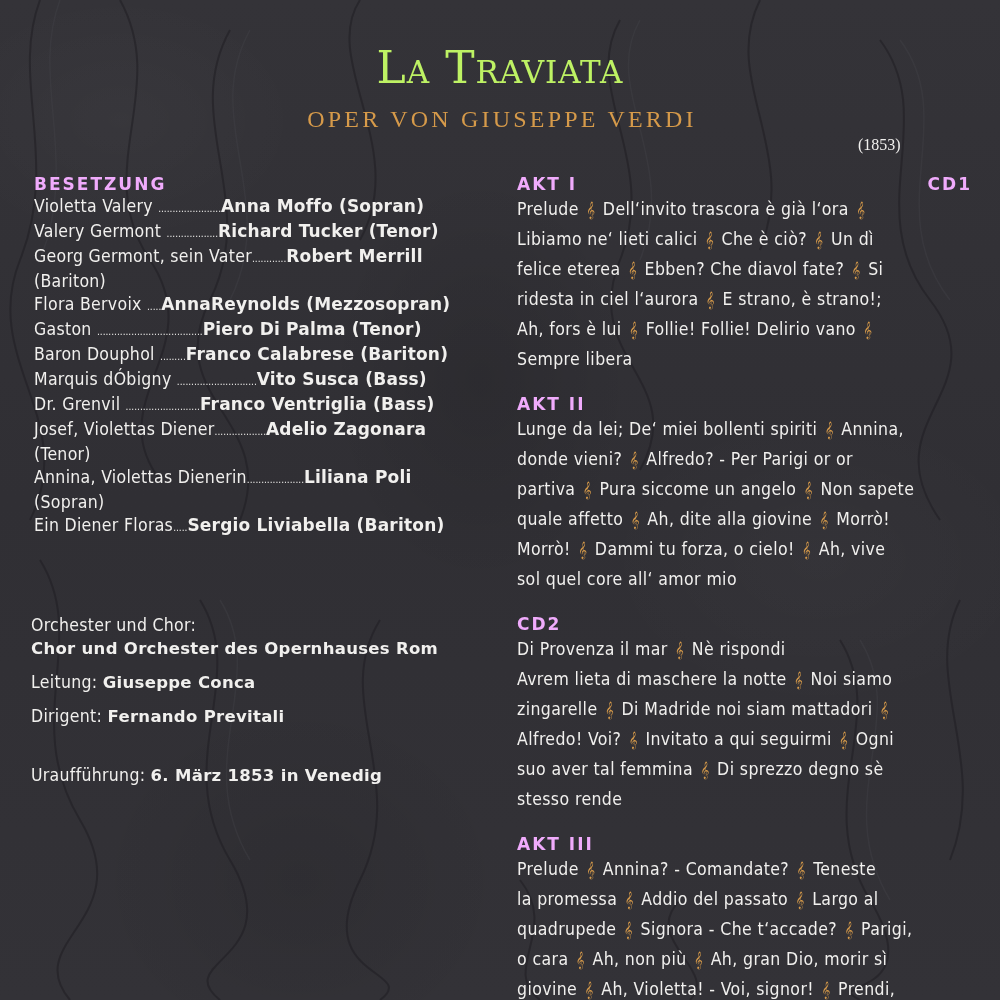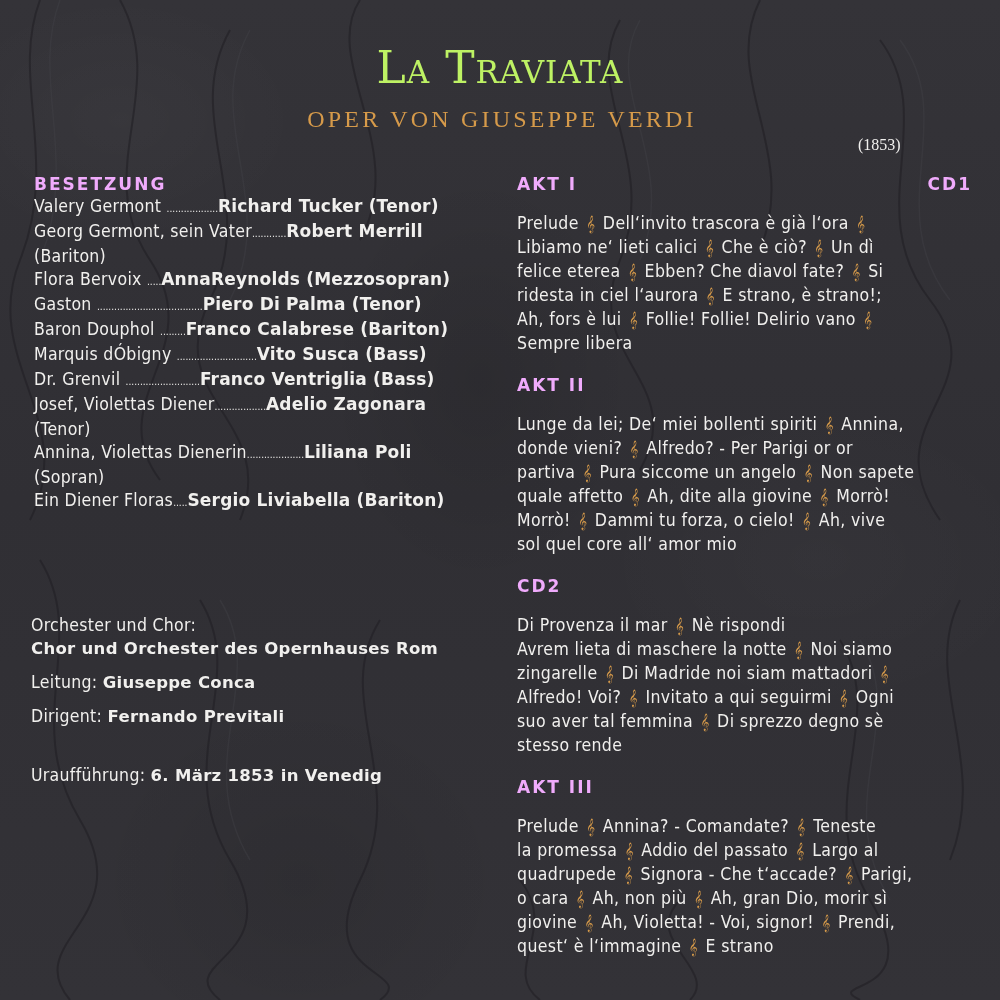--- a/index.html
+++ b/index.html
@@ -108,23 +108,23 @@
     left: 517px;
     top: 174px;
     width: 455px;
   }
   .akt-head {
     display: flex;
     justify-content: space-between;
   }
   .tracks {
     font-size: 17.5px;
-    line-height: 23px;
+    line-height: 29px;
     letter-spacing: 0.4px;
-    margin-top: 18px;
+    margin-top: 1px;
   }
   .tracks .line { display: block; white-space: nowrap; }
   .clef {
     color: #d69a4a;
     font-family: "DejaVu Sans", sans-serif;
     font-size: 15px;
     display: inline-block;
     margin: 0 2px;
   }
   .block { margin-bottom: 20px; }
@@ -161,20 +161,21 @@
   </svg>
 </div>
 
 <div class="title">La Traviata</div>
 <div class="subtitle">OPER VON GIUSEPPE VERDI</div>
 <div class="year">(1853)</div>
 
 <div class="left">
   <div class="section-head">BESETZUNG</div>
   <div class="cast-list" id="cast-list">
+      <div class="cast-row"><span class="role">Violetta Valery </span><span class="dots">......................</span><span class="singer">Anna Moffo (Sopran)</span></div>
       <div class="cast-row"><span class="role">Valery Germont </span><span class="dots">..................</span><span class="singer">Richard Tucker (Tenor)</span></div>
       <div class="cast-row"><span class="role">Georg Germont, sein Vater</span><span class="dots">............</span><span class="singer">Robert Merrill</span></div>
       <div class="cast-row wrap">(Bariton)</div>
       <div class="cast-row"><span class="role">Flora Bervoix </span><span class="dots">.....</span><span class="singer">AnnaReynolds (Mezzosopran)</span></div>
       <div class="cast-row"><span class="role">Gaston </span><span class="dots">.....................................</span><span class="singer">Piero Di Palma (Tenor)</span></div>
       <div class="cast-row"><span class="role">Baron Douphol </span><span class="dots">.........</span><span class="singer">Franco Calabrese (Bariton)</span></div>
       <div class="cast-row"><span class="role">Marquis dÓbigny </span><span class="dots">............................</span><span class="singer">Vito Susca (Bass)</span></div>
       <div class="cast-row"><span class="role">Dr. Grenvil </span><span class="dots">..........................</span><span class="singer">Franco Ventriglia (Bass)</span></div>
       <div class="cast-row"><span class="role">Josef, Violettas Diener</span><span class="dots">..................</span><span class="singer">Adelio Zagonara</span></div>
       <div class="cast-row wrap">(Tenor)</div>

